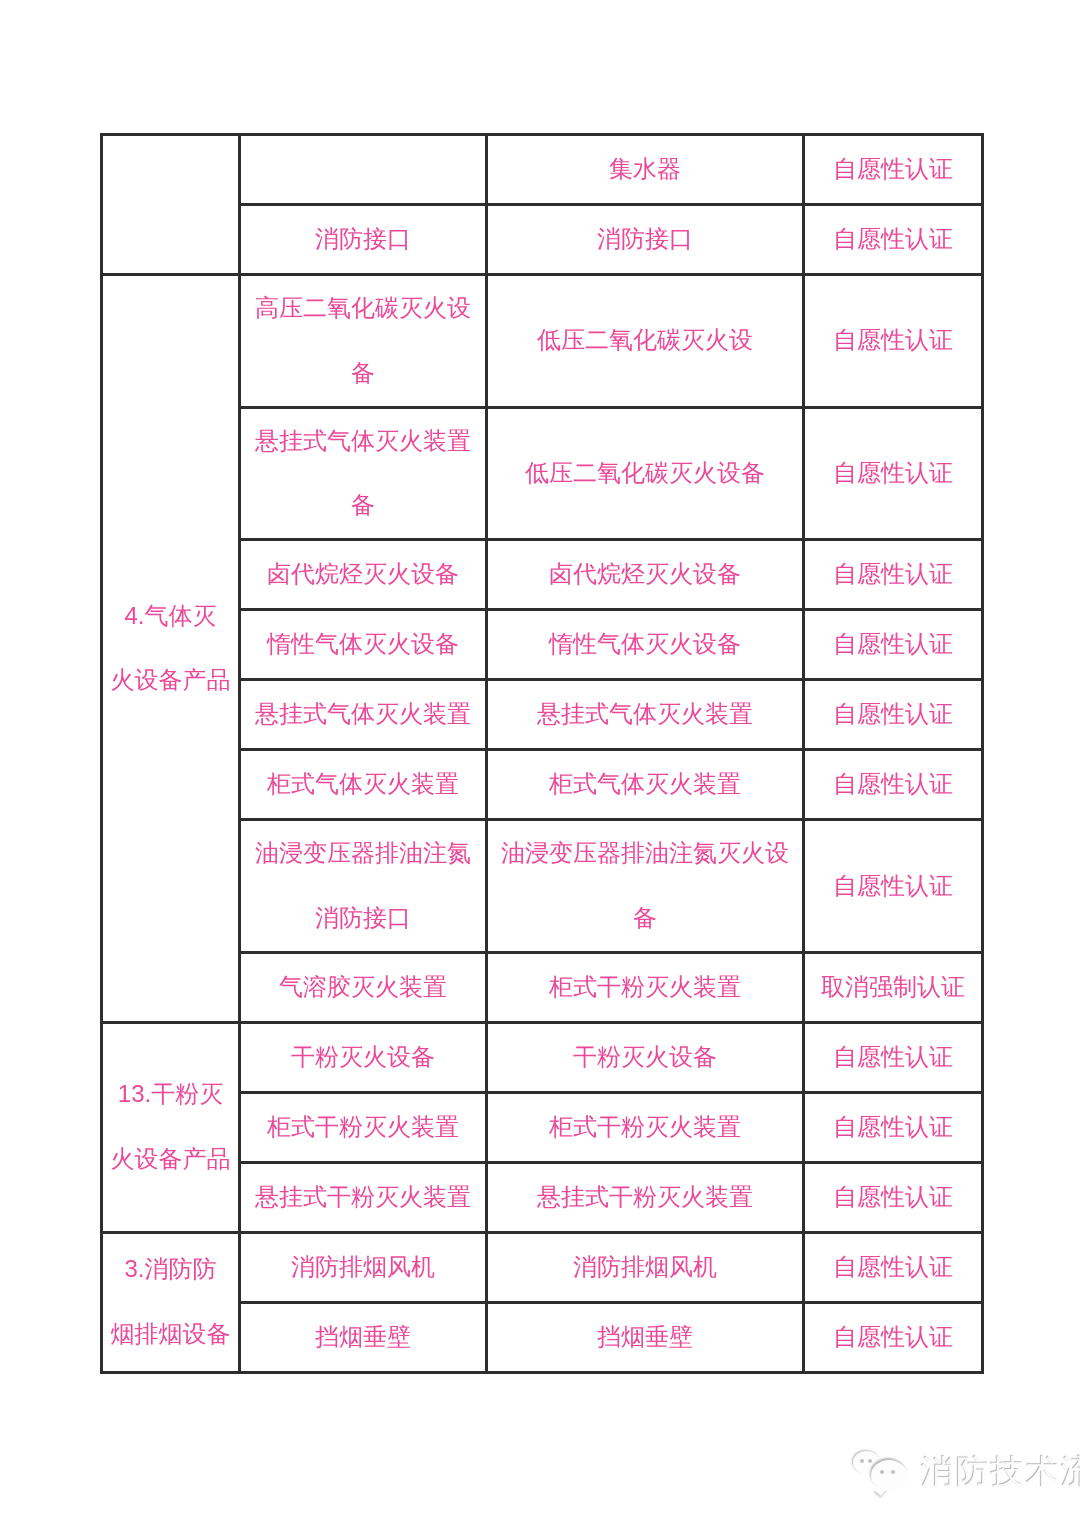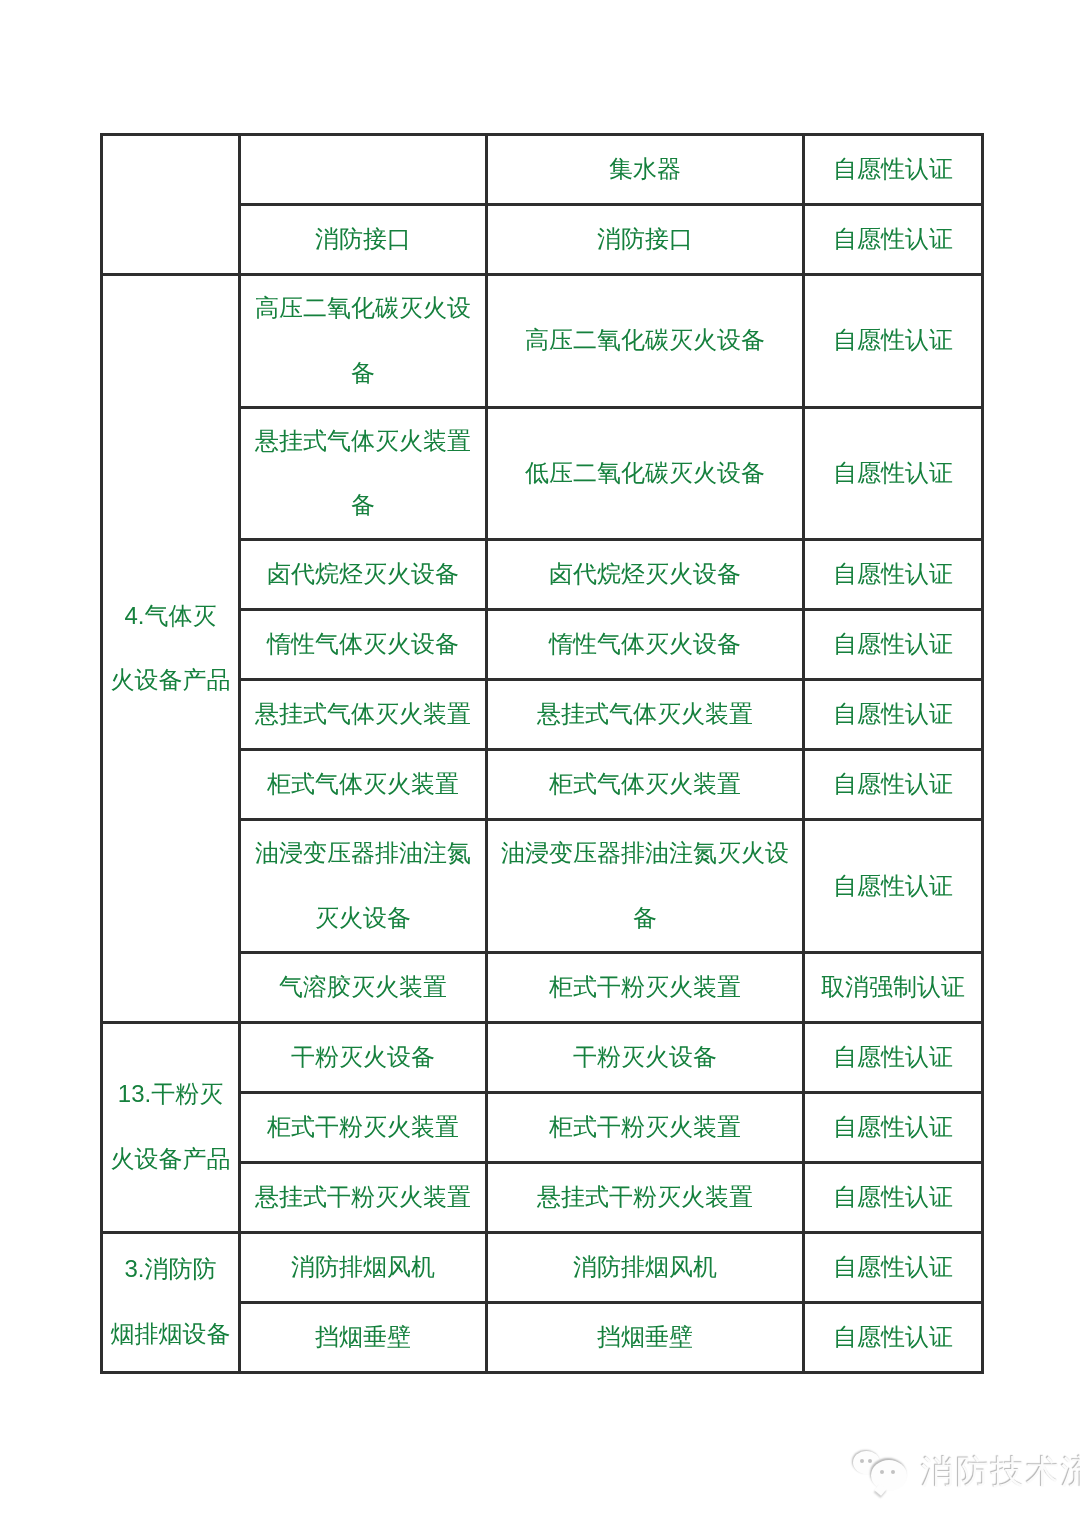--- a/index.html
+++ b/index.html
@@ -23,21 +23,21 @@
     width: 881px;
     border-collapse: collapse;
     table-layout: fixed;
   }
   table.cert-table td {
     border: 3px solid #2e2e2e;
     background: #ffffff;
     text-align: center;
     vertical-align: middle;
     font-size: 24px;
-    color: #15803d;
+    color: #ec4899;
     line-height: 2.7;
     white-space: pre-line;
     padding: 0 4px;
     overflow: hidden;
   }
   tr.row-regular { height: 70px; }
   tr.row-tall    { height: 129px; }
 
   
   .watermark {
@@ -123,21 +123,21 @@
     <tr class="row-regular">
       <td>消防接口</td>
       <td>消防接口</td>
       <td>自愿性认证</td>
     </tr>
     <tr class="row-tall">
       <td rowspan="8">4.气体灭
 火设备产品</td>
       <td>高压二氧化碳灭火设
 备</td>
-      <td>高压二氧化碳灭火设备</td>
+      <td>低压二氧化碳灭火设</td>
       <td>自愿性认证</td>
     </tr>
     <tr class="row-tall">
       <td>悬挂式气体灭火装置
 备</td>
       <td>低压二氧化碳灭火设备</td>
       <td>自愿性认证</td>
     </tr>
     <tr class="row-regular">
       <td>卤代烷烃灭火设备</td>
@@ -154,21 +154,21 @@
       <td>悬挂式气体灭火装置</td>
       <td>自愿性认证</td>
     </tr>
     <tr class="row-regular">
       <td>柜式气体灭火装置</td>
       <td>柜式气体灭火装置</td>
       <td>自愿性认证</td>
     </tr>
     <tr class="row-tall">
       <td>油浸变压器排油注氮
-灭火设备</td>
+消防接口</td>
       <td>油浸变压器排油注氮灭火设
 备</td>
       <td>自愿性认证</td>
     </tr>
     <tr class="row-regular">
       <td>气溶胶灭火装置</td>
       <td>柜式干粉灭火装置</td>
       <td>取消强制认证</td>
     </tr>
     <tr class="row-regular">

